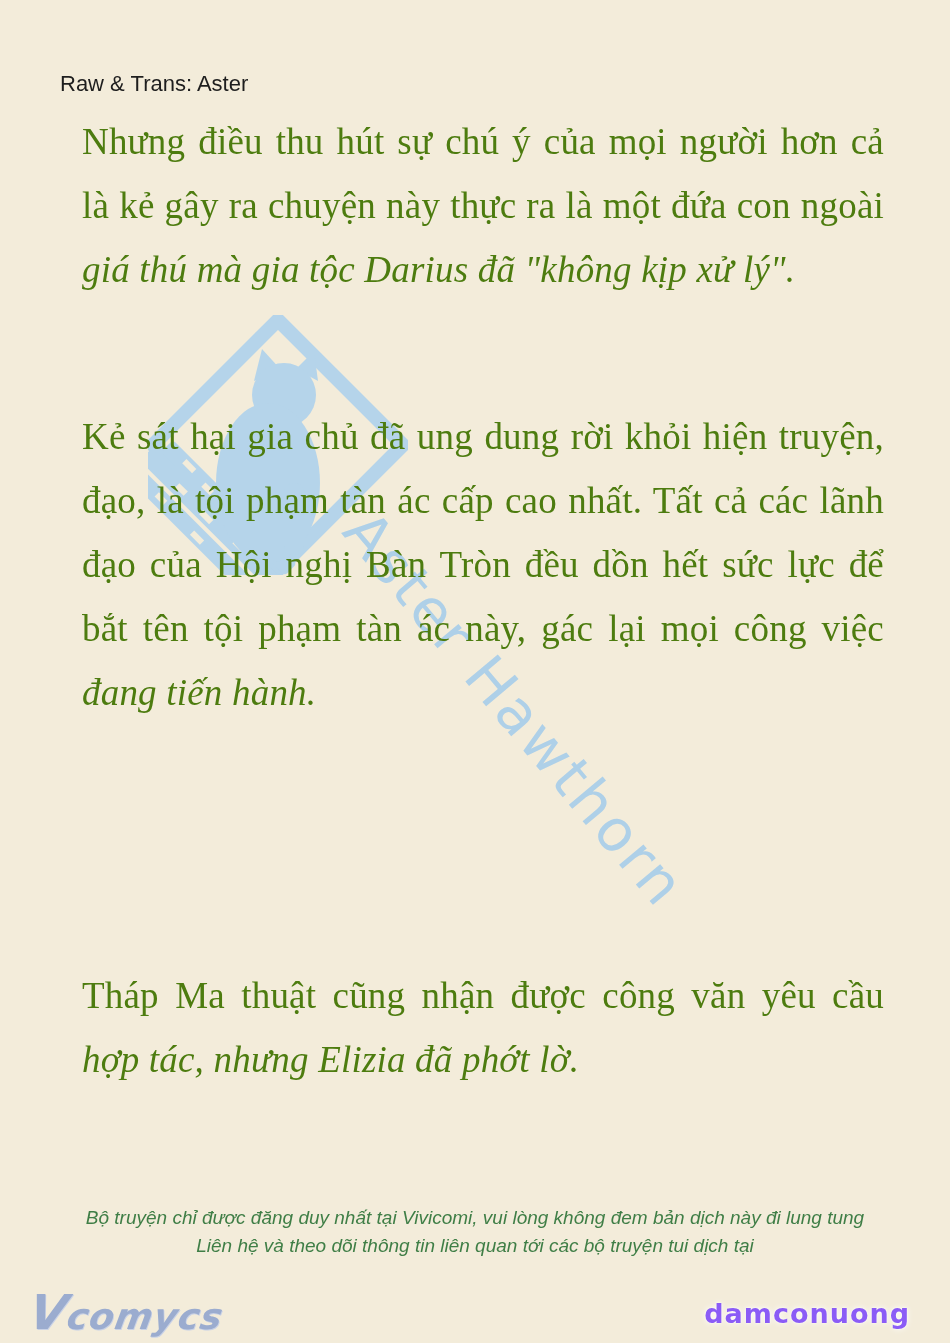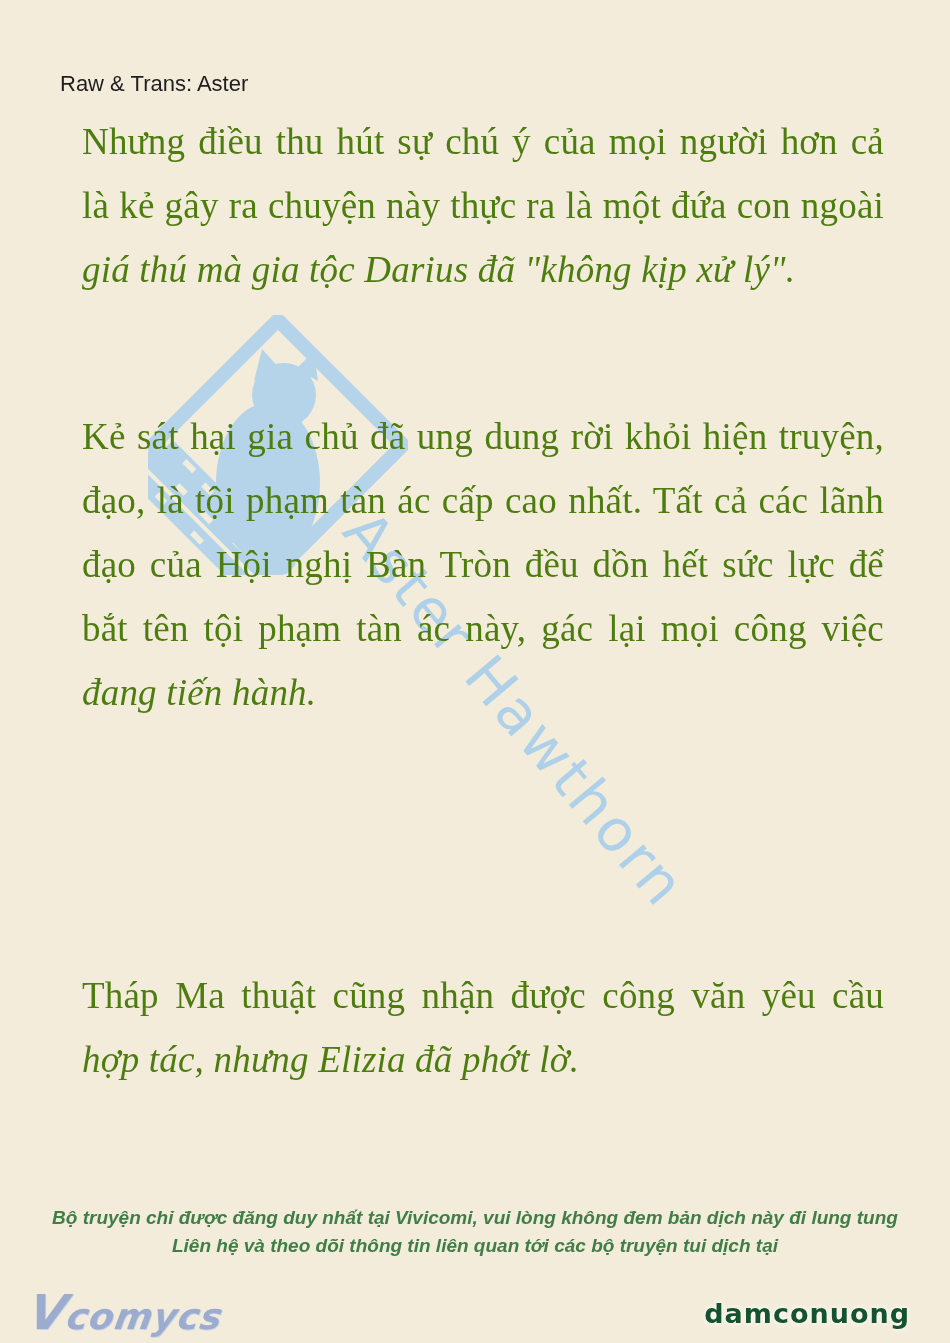--- a/index.html
+++ b/index.html
@@ -35,39 +35,39 @@
     font-size:58px;letter-spacing:3px;color:#abcfe9;
     transform:rotate(50deg);transform-origin:0 0;
     white-space:nowrap;opacity:.95;
   }
   .text-layer{position:relative;z-index:2;}
 
   .footer{
     position:absolute;left:0;right:0;top:1204px;
     text-align:center;
     font-family:"Liberation Sans", sans-serif;
-    font-style:italic;font-weight:bold;
+    font-style:italic;font-weight:normal;
     font-size:19px;line-height:28px;
     color:#3f7e46;
   }
   .vcomycs{
     position:absolute;left:30px;top:1284px;
     font-family:"DejaVu Sans", sans-serif;
     font-style:italic;font-weight:900;
     font-size:36px;letter-spacing:1px;
     color:#9baccf;
     transform:skewX(-10deg);
     text-shadow:1px 1px 0 #c9d2e6;
   }
   .vcomycs::first-letter{font-size:48px;}
   .corner-mark{
     position:absolute;right:40px;top:1298px;
     font-family:"DejaVu Sans", sans-serif;
     font-weight:600;font-size:27px;letter-spacing:1px;
-    color:#14532d;
+    color:#8b5cf6;
     text-shadow:0 0 6px rgba(255,255,255,.95),0 0 2px #ffffff;
   }
 </style>
 </head>
 <body>
 
 <div class="page">
 
   <div class="watermark">
     <svg class="wm-logo" width="260" height="260" viewBox="0 0 260 260" aria-hidden="true">

